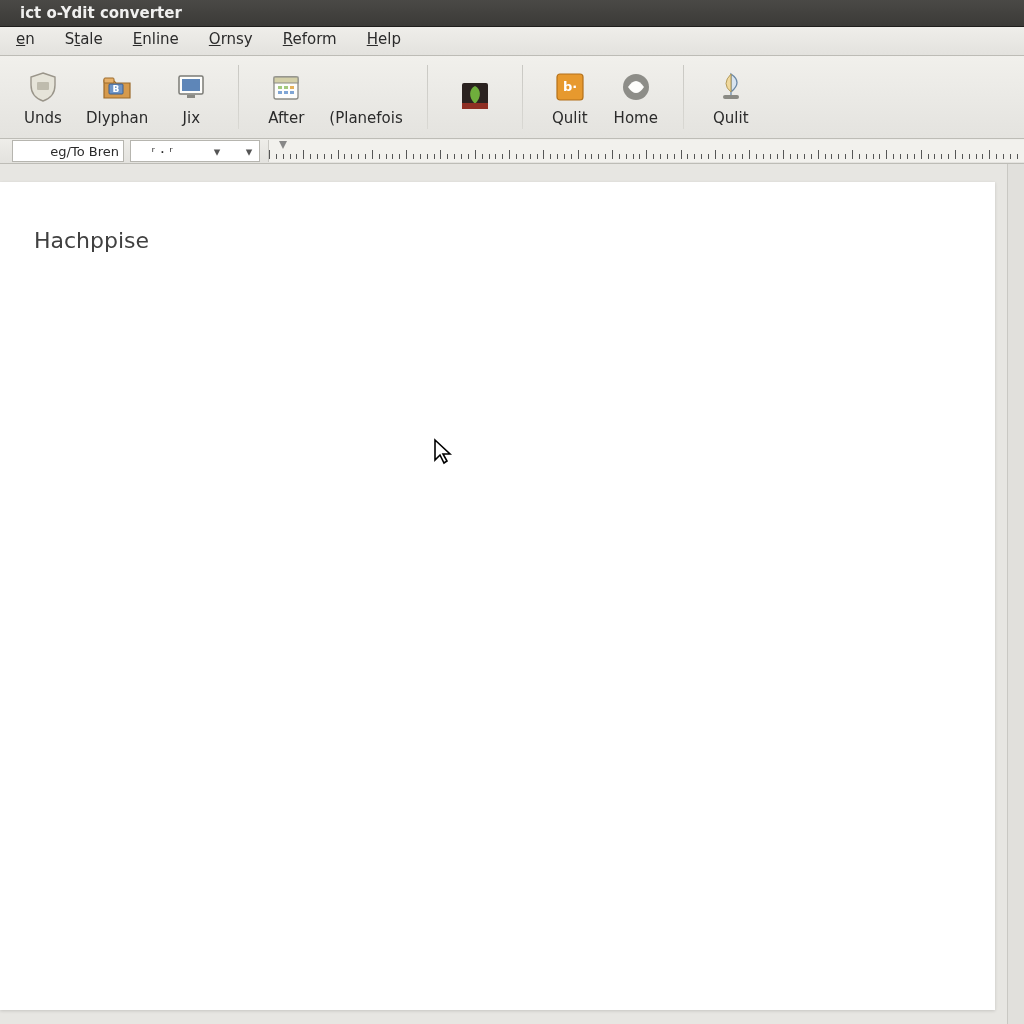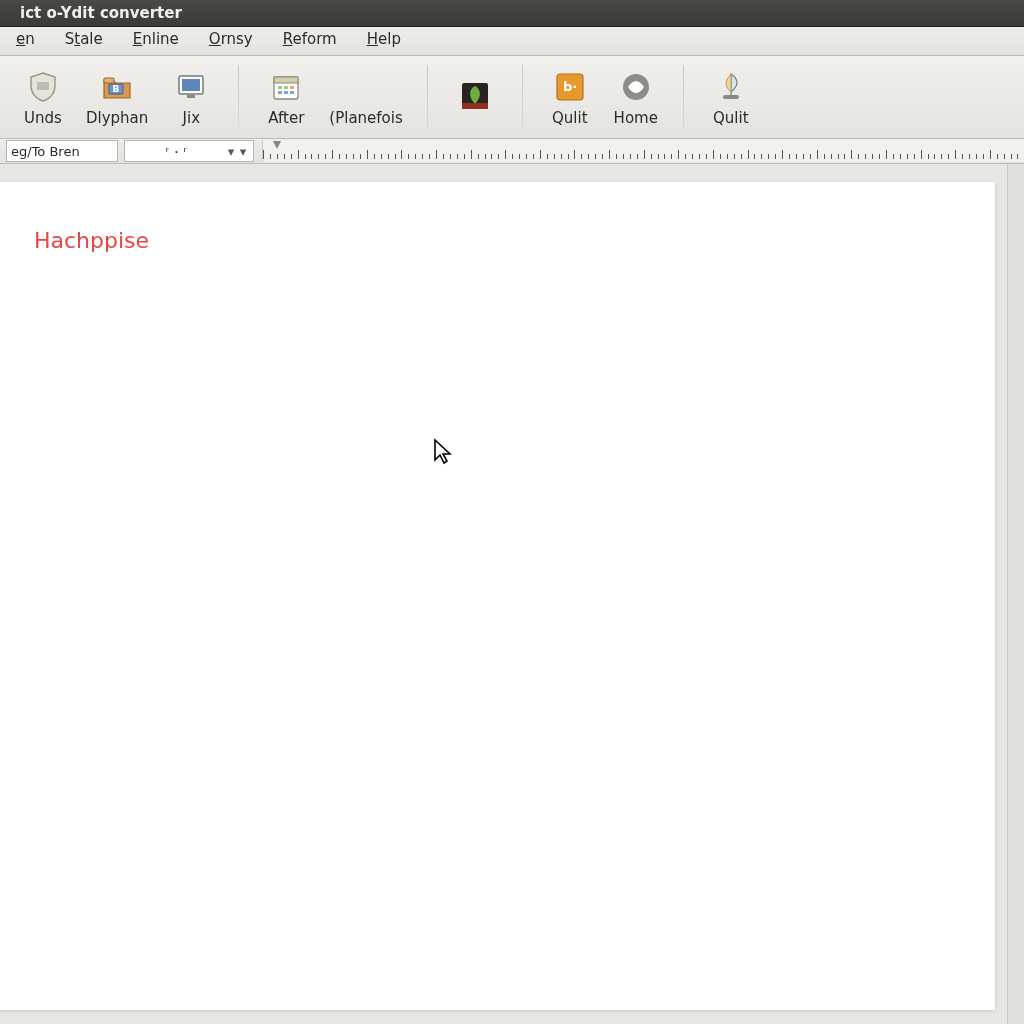--- a/index.html
+++ b/index.html
@@ -101,34 +101,36 @@
     display: flex;
     align-items: center;
     font-size: 13px;
   }
   .style-selector {
     display: flex;
     align-items: center;
     height: 20px;
     border: 1px solid #b6b5af;
     background: #fff;
-    margin: 0 6px 0 6px;
+    margin: 0 6px 0 12px;
     padding: 0 4px;
     min-width: 102px;
+    justify-content: flex-end;
   }
   .size-selector {
     display: flex;
     align-items: center;
     height: 20px;
     border: 1px solid #b6b5af;
     background: #fff;
     margin-right: 8px;
     padding: 0 4px;
     min-width: 120px;
     position: relative;
+    gap: 20px;
   }
   .size-selector .mid { flex: 1; text-align: center; font-family: monospace; letter-spacing: 1px;}
   .size-selector .arrow {
     width: 12px; text-align: center; color: #555;
   }
   .ruler {
     flex: 1;
     height: 22px;
     background: #f2f1ed;
     border-left: 1px solid #c9c8c3;
@@ -172,21 +174,21 @@
   }
   .page {
     background: #fff;
     margin: 18px 12px 18px 0;
     flex: 1;
     max-width: 1000px;
     box-shadow: 0 1px 3px rgba(0,0,0,.15);
     position: relative;
     padding: 46px 34px;
     font-size: 22px;
-    color: #ef4444;
+    color: #404040;
     font-weight: 500;
   }
   .vscroll {
     width: 16px;
     background: #e1e0dc;
     border-left: 1px solid #c9c8c3;
   }
 
   
   .cursor {

